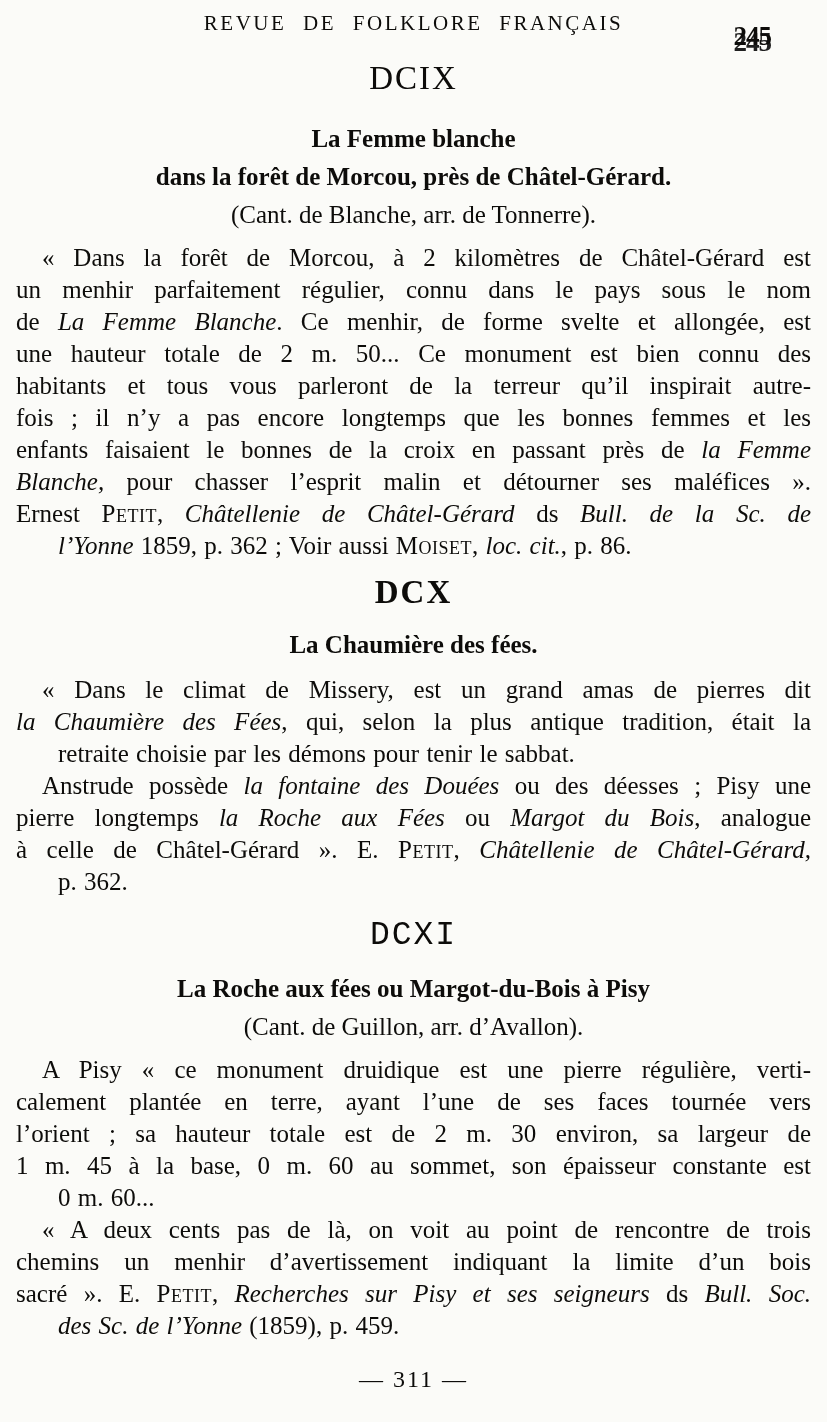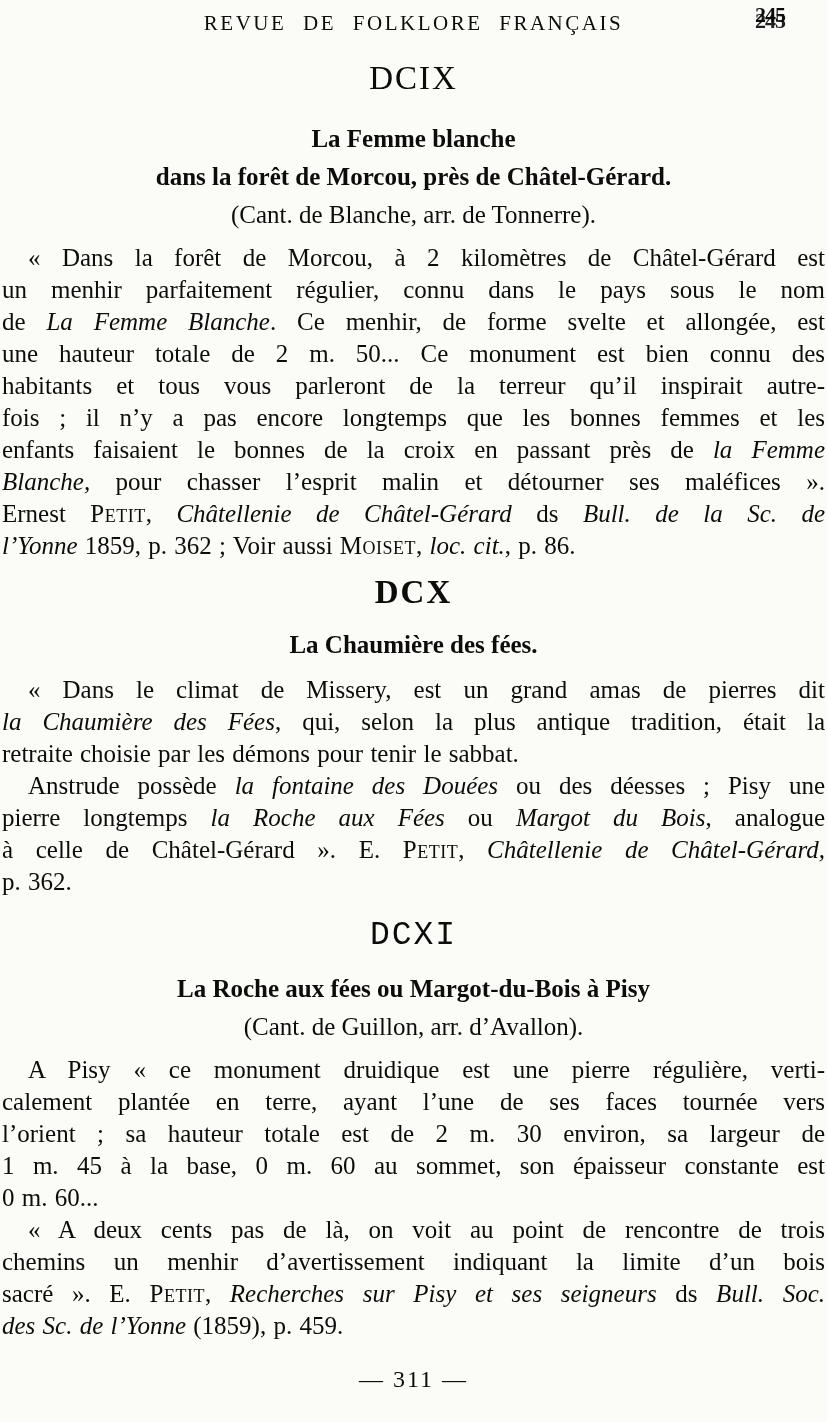--- a/index.html
+++ b/index.html
@@ -4,46 +4,46 @@
 <style>
   * { box-sizing: border-box; }
   html, body { margin: 0; padding: 0; }
   body {
     width: 827px; height: 1422px;
     background: #fbfbf8;
     color: #0d0c0a;
     font-family: "Liberation Serif", "DejaVu Serif", serif;
     overflow: hidden;
   }
-  .page { width: 100%; height: 100%; padding: 0 2px; position: relative; }
+  .page { width: 100%; height: 100%; padding: 0 16px; position: relative; }
 
   .running-head { position: relative; text-align: center; padding-top: 11px; height: 42px; }
   .head-title { font-size: 21px; letter-spacing: 2.5px; word-spacing: 9px; }
   .page-num {
-    position: absolute; top: 4px; right: 40px;
-    font-size: 22px; font-weight: bold; line-height: 1;
+    position: absolute; top: 23px; right: 40px;
+    font-size: 27px; font-weight: bold; line-height: 1;
     text-shadow: 0 6px 0 rgba(12,12,12,.92);
     letter-spacing: -1px;
   }
 
   .secnum { text-align: center; font-size: 33px; letter-spacing: 2px; line-height: 32px; margin-top: 20px; }
   #sec2 .secnum { margin-top: 14px; font-weight: bold; }
   #sec3 .secnum { margin-top: 22px; font-family: Liberation Mono, monospace; }
 
   .titleblock { margin-top: 26px; }
   #sec2 .titleblock, #sec3 .titleblock { margin-top: 18px; }
   .title { text-align: center; font-size: 25px; line-height: 38px; }
   .title.b { font-weight: bold; }
 
   .para { margin-top: 8px; }
   #sec2 .para.first { margin-top: 10px; }
   .para.cont { margin-top: 0; }
 
   .ln { font-size: 25px; line-height: 32px; text-align: justify; text-align-last: justify; word-spacing: 1px; }
-  .ln.last { text-align-last: left; }
+  .ln.last { text-align-last: left; margin-left: 42px; }
   .ln.ind { text-indent: 26px; }
   .i  { font-style: italic; }
   .sc { font-variant: small-caps; letter-spacing: .5px; }
 
   .folio { text-align: center; font-size: 24px; line-height: 30px; margin-top: 22px; letter-spacing: 2px; }
 </style>
 </head>
 <body>
 
 <div class="page">

